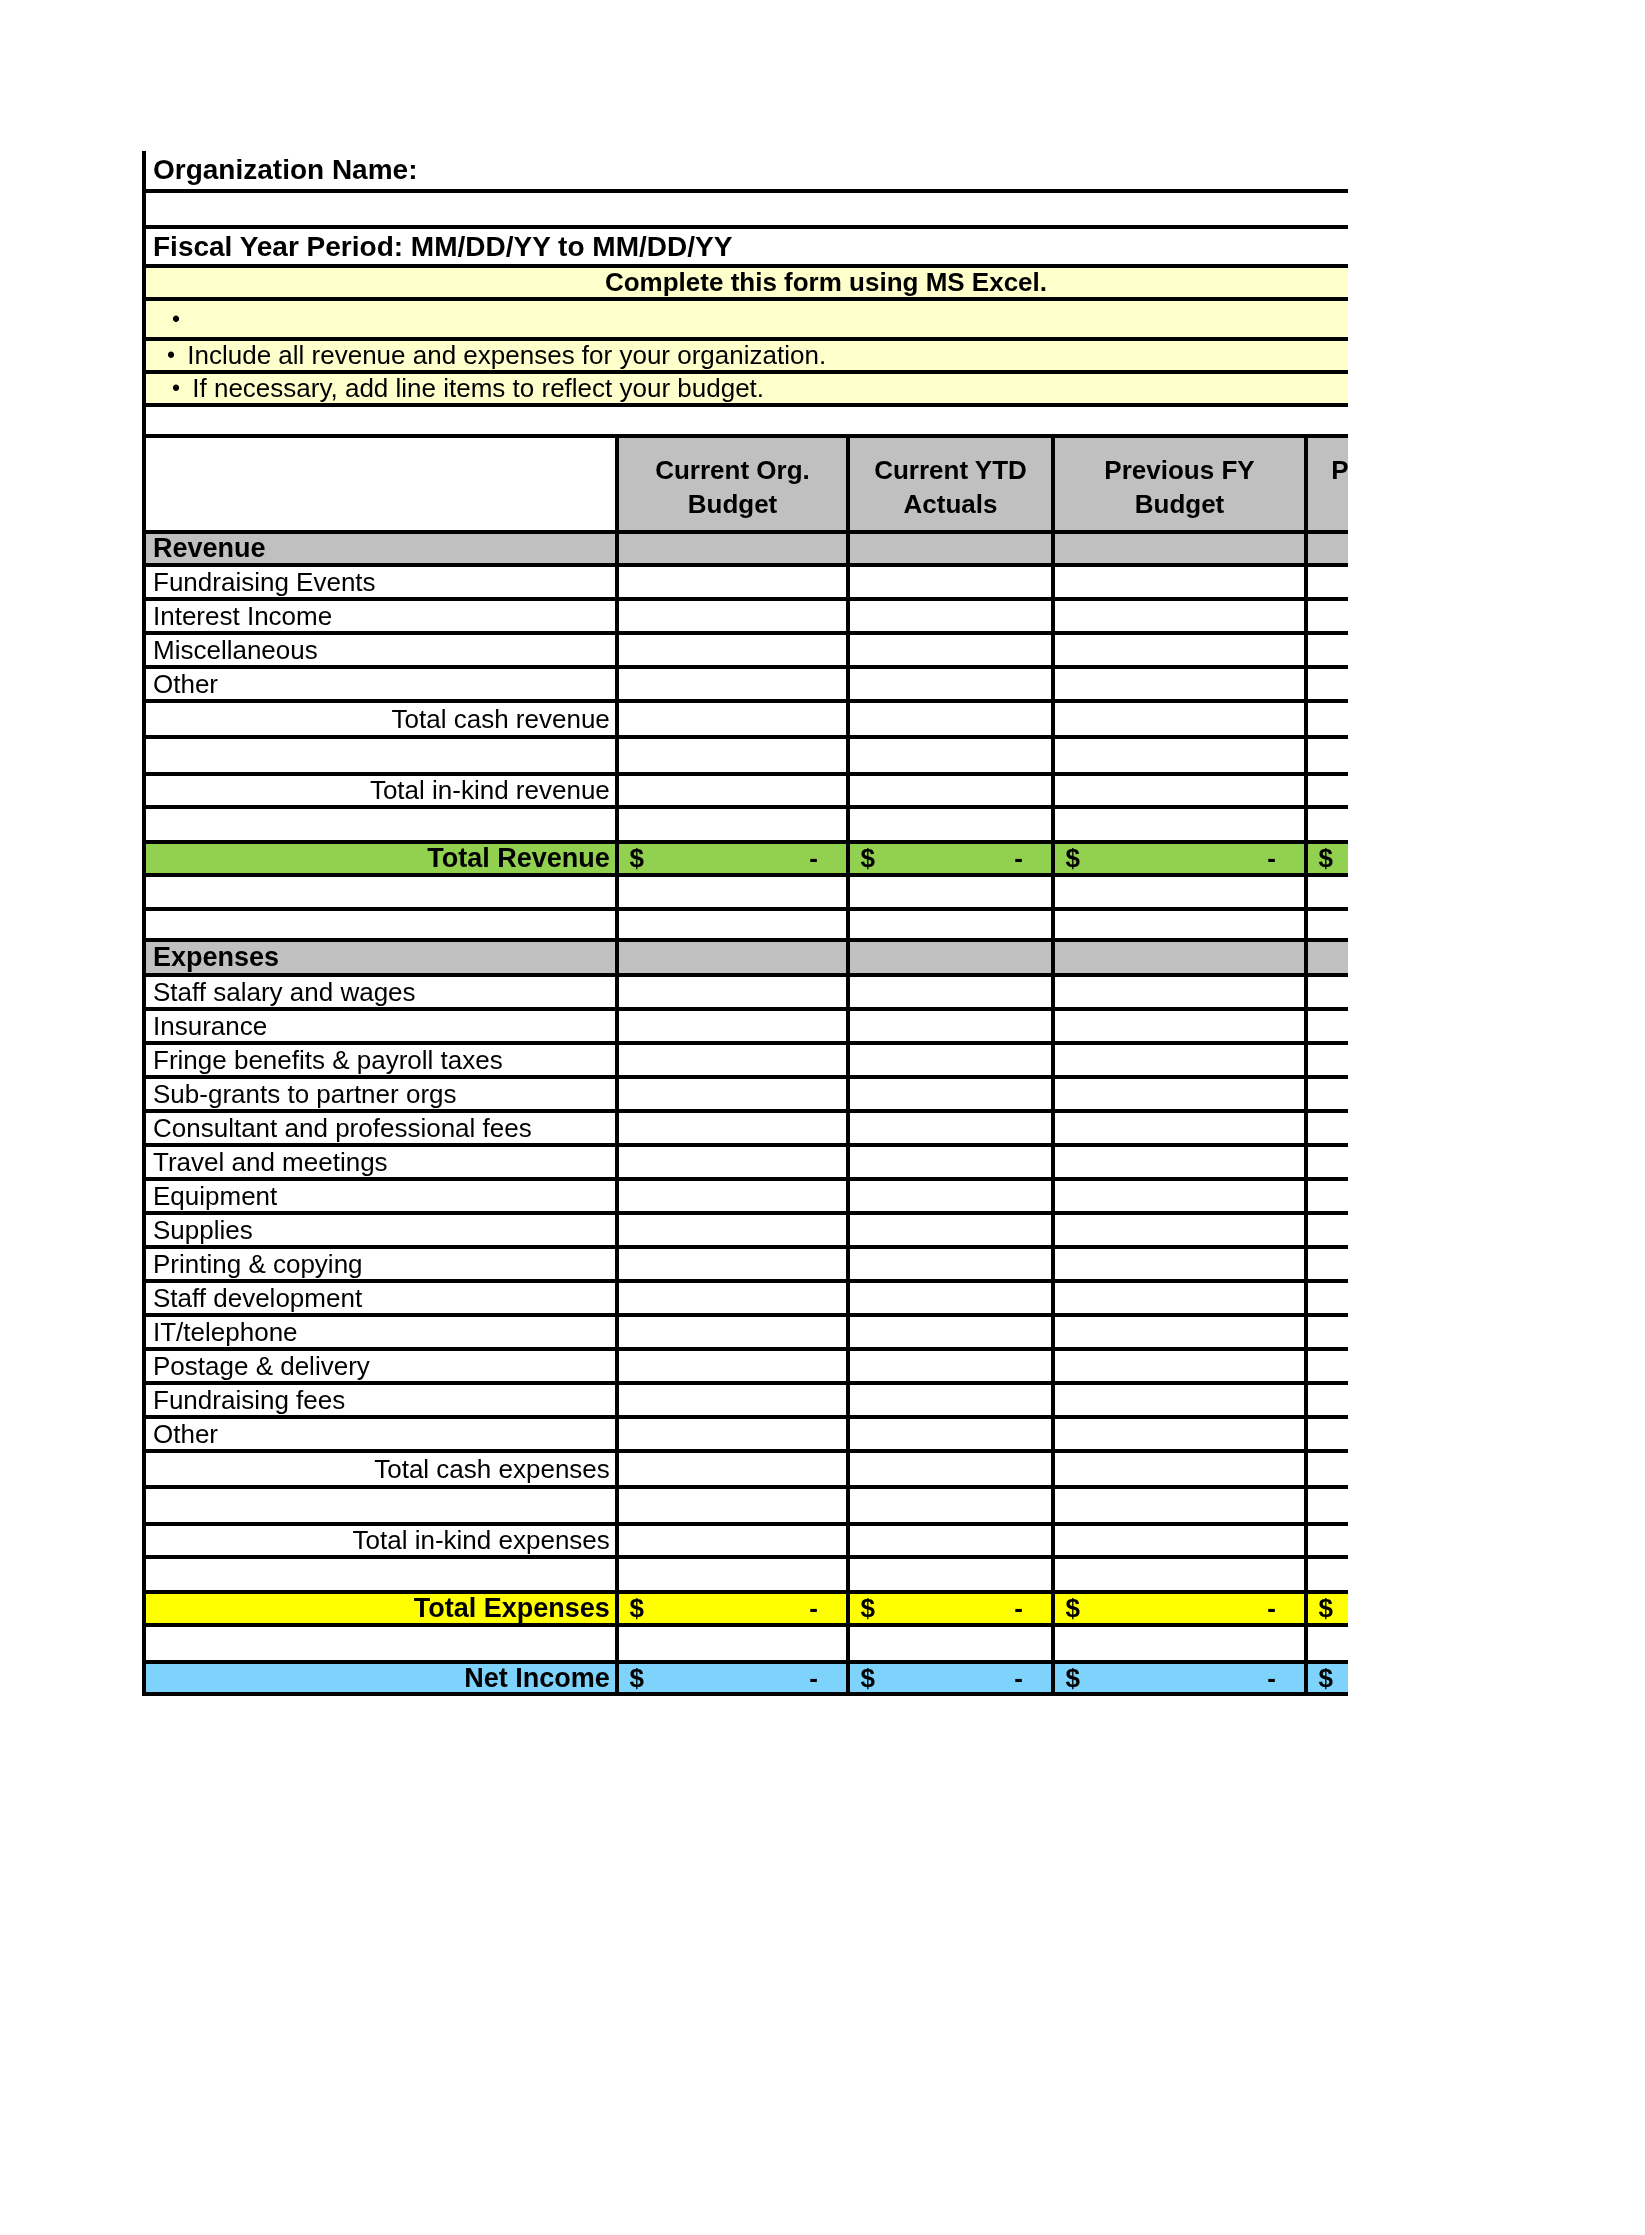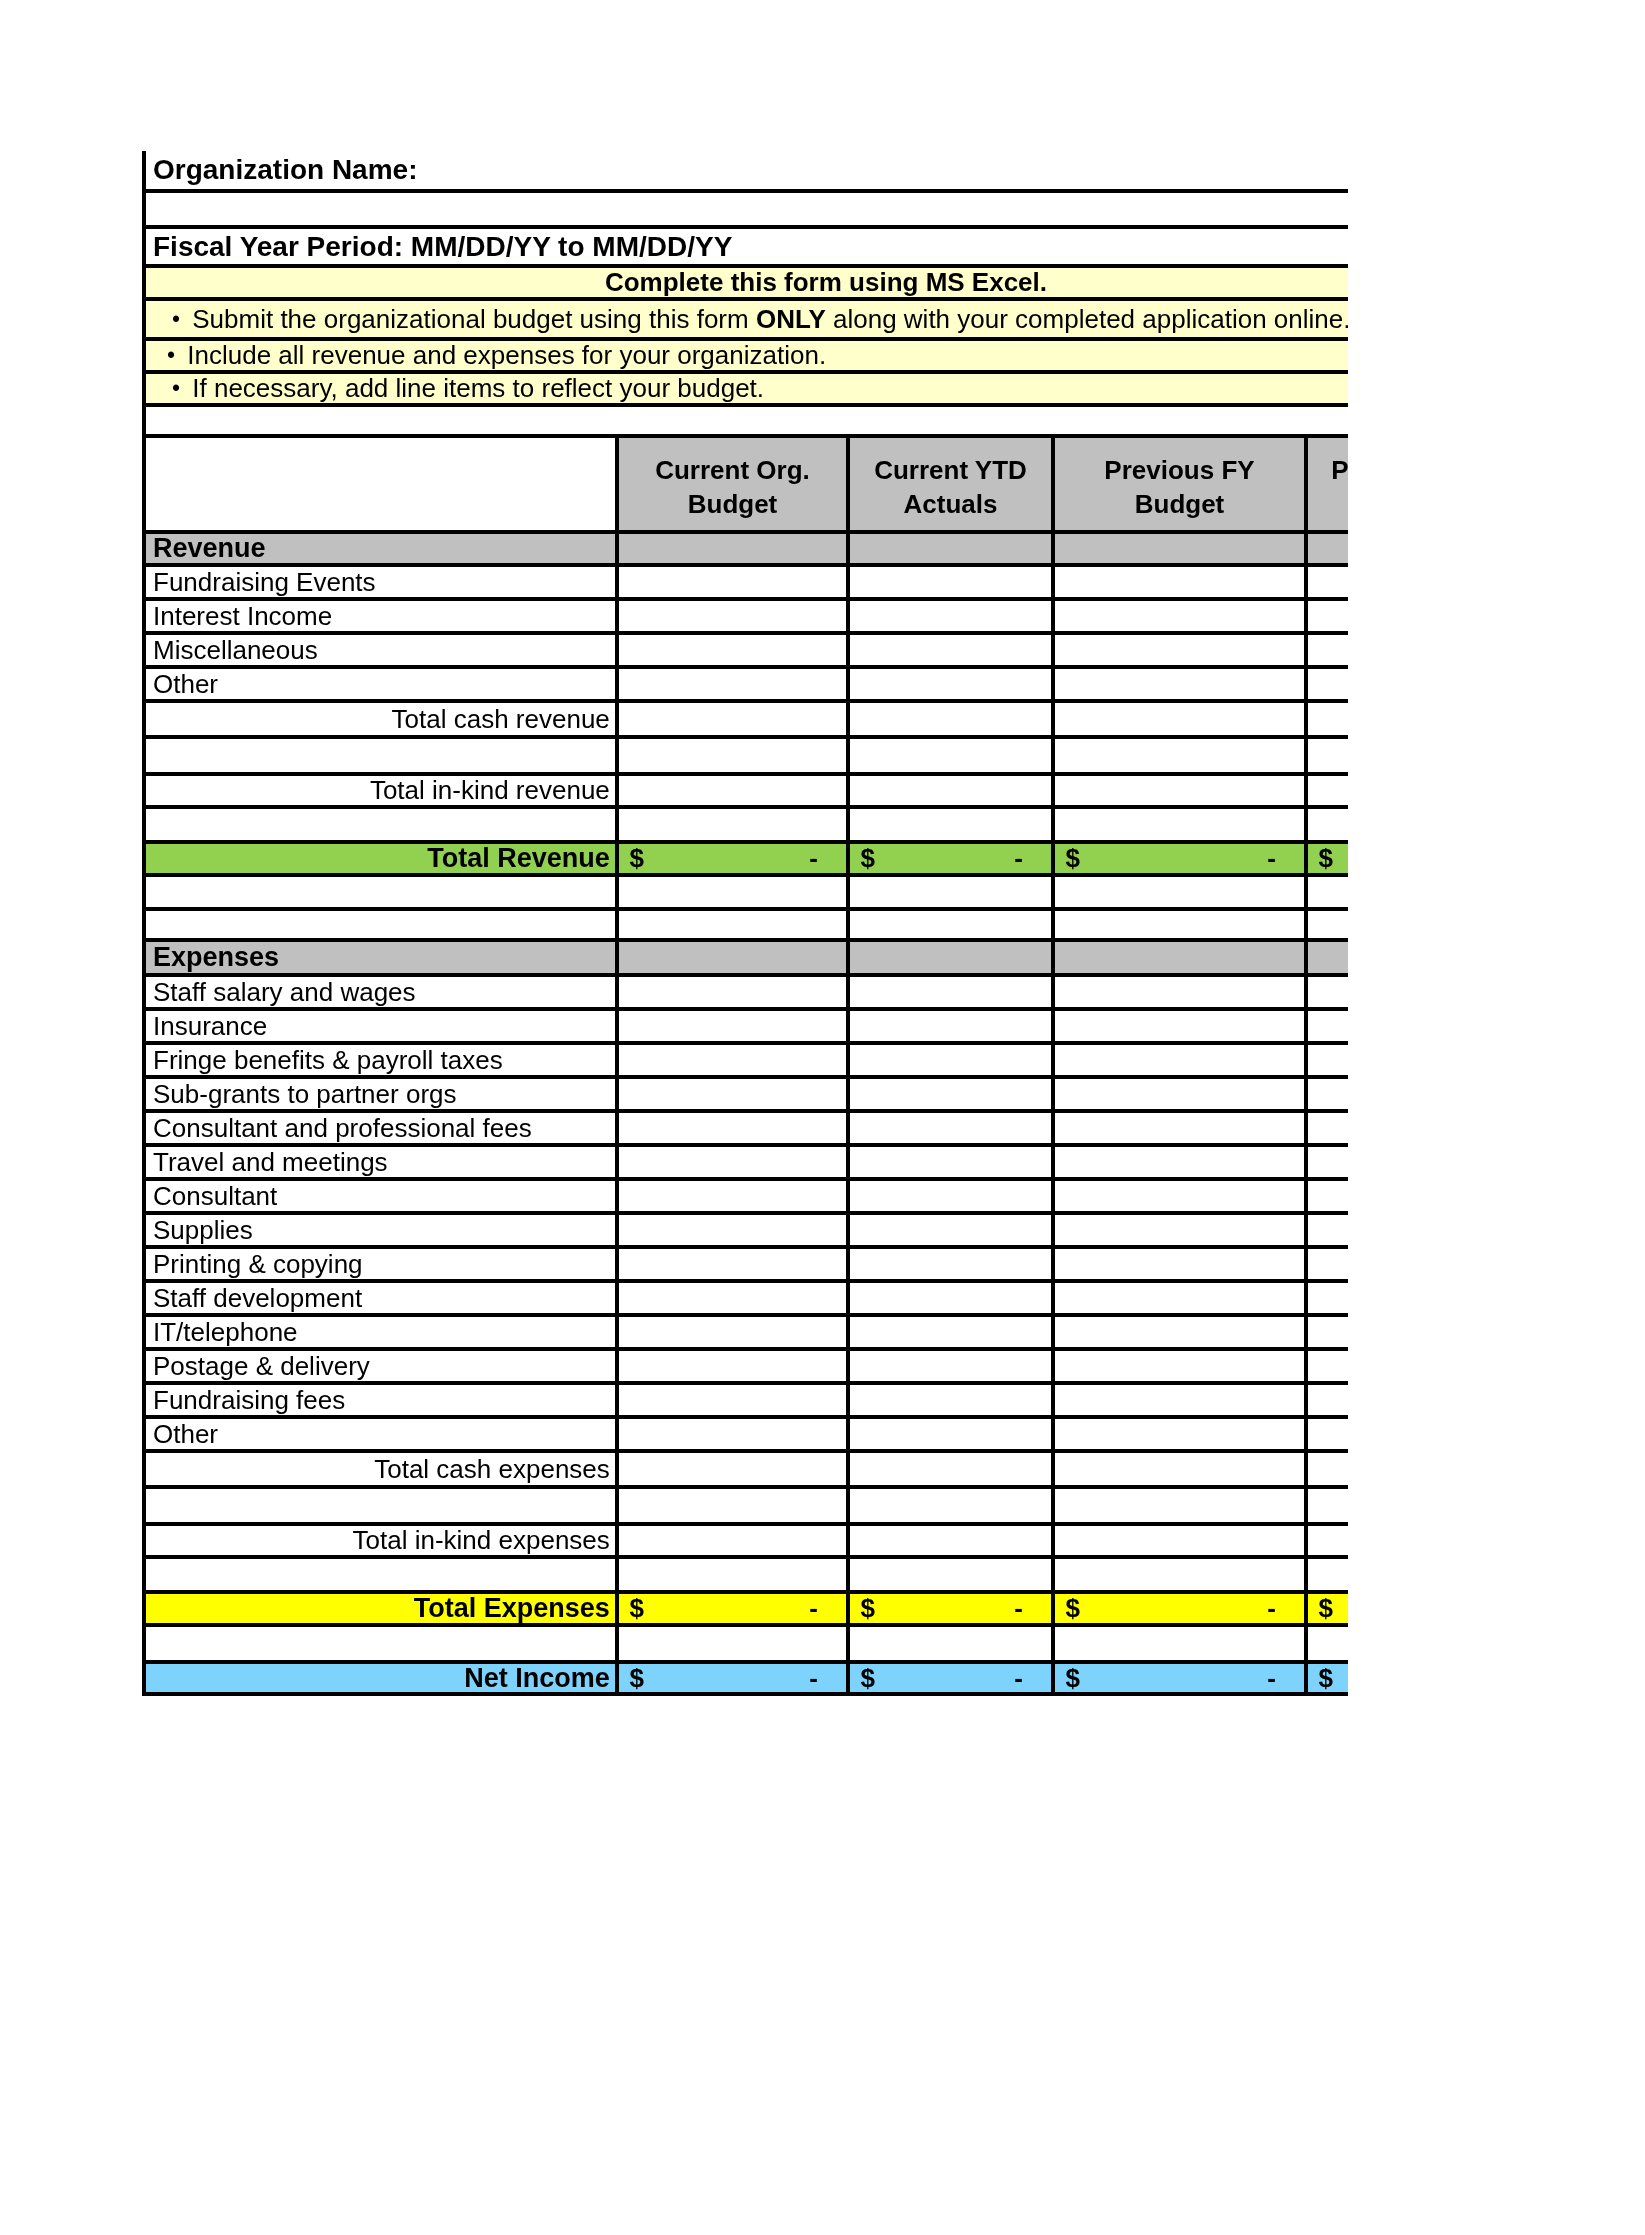--- a/index.html
+++ b/index.html
@@ -61,21 +61,20 @@
 
     <div class="r merged" style="height:39px">
       <span class="title-text">Fiscal Year Period: MM/DD/YY to MM/DD/YY</span>
     </div>
 
     <div class="r merged note instr-title" style="height:33px">
       <span>Complete this form using MS Excel.</span>
     </div>
     <div class="r merged note bullet-row" style="height:40px">
       <span class="bullet-glyph">•</span>
-      <span><span>Submit the organizational budget using this form </span><span class="b-bold">ONLY</span><span> along with your completed application online.</span></span>
     </div>
     <div class="r merged note bullet-row" style="height:33px;padding-left:21px">
       <span class="bullet-glyph">•</span>
       <span><span>Include all revenue and expenses for your organization.</span><span class="b-bold"></span><span></span></span>
     </div>
     <div class="r merged note bullet-row" style="height:33px">
       <span class="bullet-glyph">•</span>
       <span><span>If necessary, add line items to reflect your budget.</span><span class="b-bold"></span><span></span></span>
     </div>
 
@@ -247,21 +246,21 @@
         <div></div>
     </div>
     <div class="r cols" style="height:34px">
       <div class="item-label">Travel and meetings</div>
       <div></div>
         <div></div>
         <div></div>
         <div></div>
     </div>
     <div class="r cols" style="height:34px">
-      <div class="item-label">Consultant</div>
+      <div class="item-label">Equipment</div>
       <div></div>
         <div></div>
         <div></div>
         <div></div>
     </div>
     <div class="r cols" style="height:34px">
       <div class="item-label">Supplies</div>
       <div></div>
         <div></div>
         <div></div>

